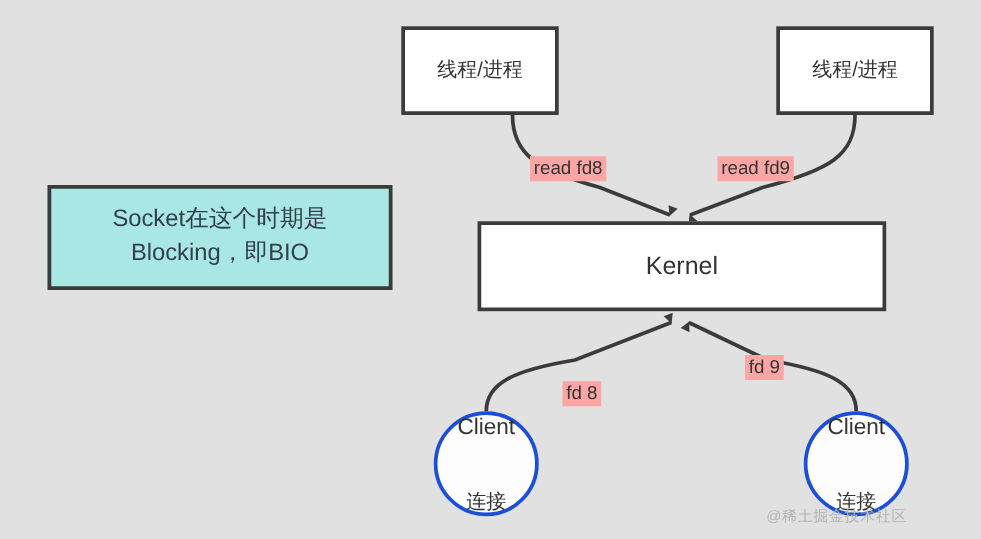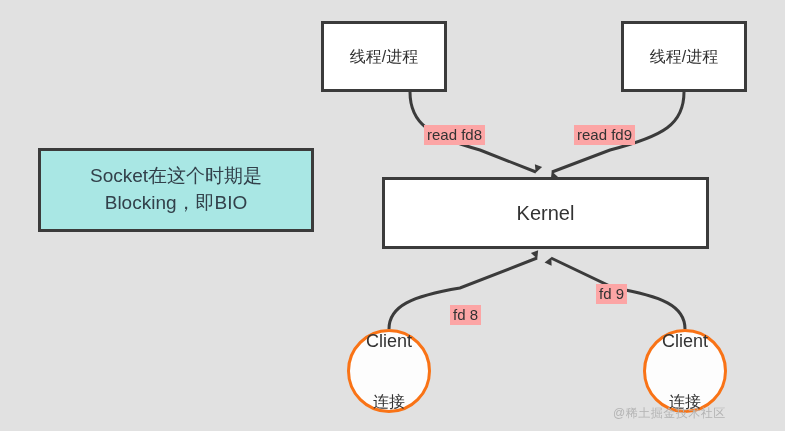--- a/index.html
+++ b/index.html
@@ -66,21 +66,21 @@
     color: #32404a;
     padding: 0 6px;
   }
   .client-circle {
     position: absolute;
     box-sizing: border-box;
     width: 84px;
     height: 84px;
     border-radius: 50%;
     background: #fdfdfd;
-    border: 3px solid #f97316;
+    border: 3px solid #1d4ed8;
     display: flex;
     flex-direction: column;
     align-items: center;
     justify-content: center;
     color: #333333;
     line-height: 1.22;
   }
   #client-left  { left: 347px; top: 329px; }
   #client-right { left: 643px; top: 329px; }
   .client-en { font-size: 18px; }

